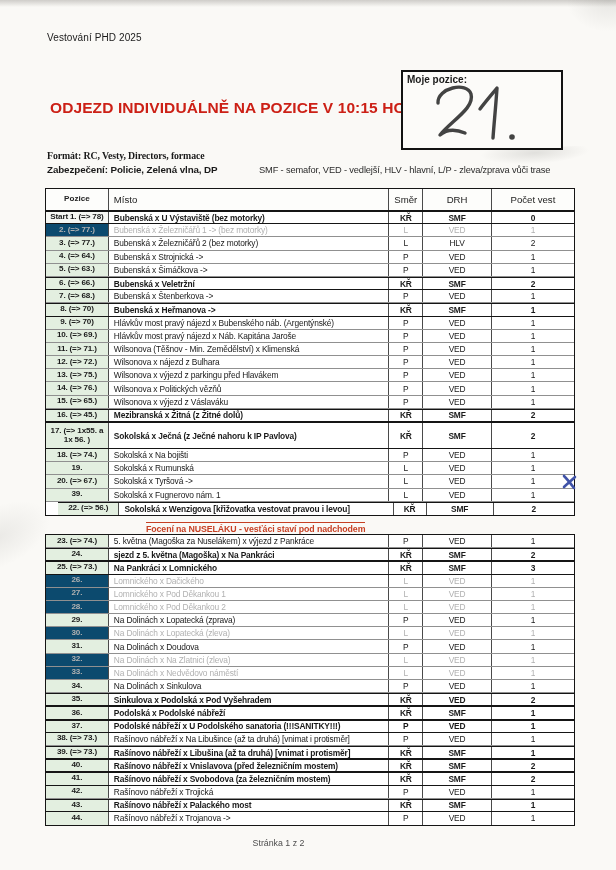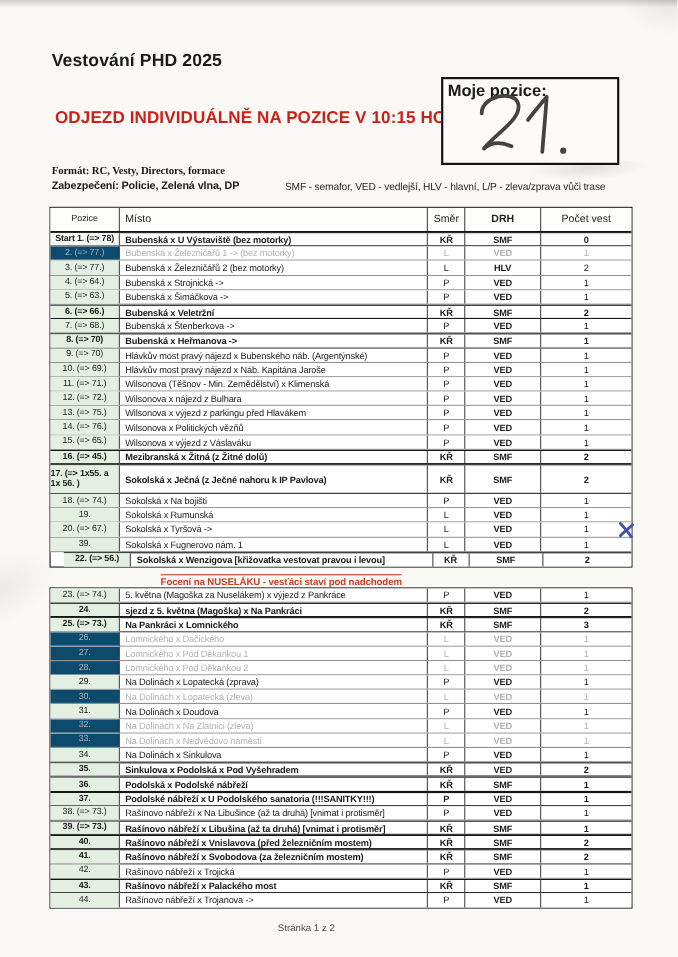--- a/index.html
+++ b/index.html
@@ -14,49 +14,49 @@
     background:linear-gradient(180deg,#cfcdc9 0%,rgba(250,249,246,0) 100%);}
   .scan-fold{position:absolute;left:-18px;top:498px;width:70px;height:60px;
     background:radial-gradient(ellipse at 20% 50%,rgba(120,120,115,.12),rgba(0,0,0,0) 70%);
     transform:rotate(-25deg);}
   .scan-corner{position:absolute;right:-10px;top:-8px;width:60px;height:40px;
     background:radial-gradient(ellipse at 70% 20%,rgba(120,120,115,.15),rgba(0,0,0,0) 70%);}
   .scan-boxshadow{position:absolute;left:480px;top:148px;width:110px;height:16px;
     background:radial-gradient(ellipse at 50% 30%,rgba(110,110,105,.18),rgba(0,0,0,0) 70%);
     transform:rotate(-3deg);}
 
-  .doc-title{position:absolute;left:47px;top:47px;font-size:16px;font-weight:700;letter-spacing:.1px;}
+  .doc-title{position:absolute;left:47px;top:32px;font-size:10px;font-weight:400;letter-spacing:.1px;}
   .red-title{position:absolute;left:50px;top:99px;font-size:15.5px;font-weight:700;color:#cc2016;letter-spacing:.1px;}
 
   .pos-box{position:absolute;left:401px;top:70px;width:158px;height:76px;
     border:2.6px solid #121212;background:#fcfbf9;}
-  .pos-box-label{position:absolute;left:4px;top:2px;font-size:15px;font-weight:700;}
+  .pos-box-label{position:absolute;left:4px;top:2px;font-size:10px;font-weight:700;}
   .pos-hand{position:absolute;left:22px;top:10px;}
 
   .meta-line{position:absolute;left:47px;font-size:9.8px;font-weight:700;letter-spacing:-.1px;}
   .legend-line{position:absolute;left:259px;top:165px;font-size:9.3px;color:#2b2b2b;letter-spacing:-.15px;}
 
   .tablewrap{position:absolute;left:45px;top:188px;width:530px;}
   .tsection{border:1.9px solid #151515;background:#fff;}
   .thead{display:flex;height:21px;border-bottom:1.9px solid #151515;font-size:9.6px;color:#222;background:#fdfdfb;}
   .thead .cell{display:flex;align-items:center;justify-content:center;}
   .thead .c-misto{justify-content:flex-start;padding-left:5px;}
   .row{display:flex;height:13.2px;border-bottom:1px solid #909090;font-size:8.4px;letter-spacing:-.15px;box-sizing:border-box;background:#fff;}
   .row:last-child{border-bottom:none;}
   .row.tall{height:27px;}
   .row.bold{border-top:1.5px solid #151515;border-bottom:1.5px solid #151515;font-weight:700;}
   .row.bold:last-child{border-bottom:none;margin-left:12px;}
   .row.grey{color:#b1b1b1;}
   .cell{display:flex;align-items:center;box-sizing:border-box;border-right:1px solid #4a4a4a;overflow:hidden;white-space:nowrap;}
-  .c-poz{width:65px;justify-content:center;background:#e3efe0;font-size:8.1px;text-align:left;white-space:normal;line-height:1.1;}
+  .c-poz{width:65px;justify-content:center;background:#e3efe0;font-size:8.1px;text-align:center;white-space:normal;line-height:1.1;font-weight:bold;}
   .row.grey .c-poz{background:#0c4a6e;}
   .row.whitepoz .c-poz{background:#f6f7f3;}
   .c-misto{width:290px;padding-left:5px;}
   .c-smer{width:35px;justify-content:center;}
-  .c-drh{width:71px;justify-content:center;font-weight:bold;}
+  .c-drh{width:71px;justify-content:center;}
   .c-pocet{width:85px;justify-content:center;border-right:none;}
   .divider-note{height:18px;display:flex;align-items:flex-end;padding-left:69px;box-sizing:border-box;}
   .divider-note span{font-size:8.8px;font-weight:700;color:#c63f23;border-top:1.2px solid #c63f23;padding-top:.5px;letter-spacing:-.1px;margin-left:32px;}
 
   .blue-mark{position:absolute;left:560px;top:472px;width:19px;height:19px;}
   .page-footer{position:absolute;left:0;top:838px;width:557px;text-align:center;font-size:8.8px;color:#4e4e4e;letter-spacing:0;}
 </style>
 </head>
 <body>
 

